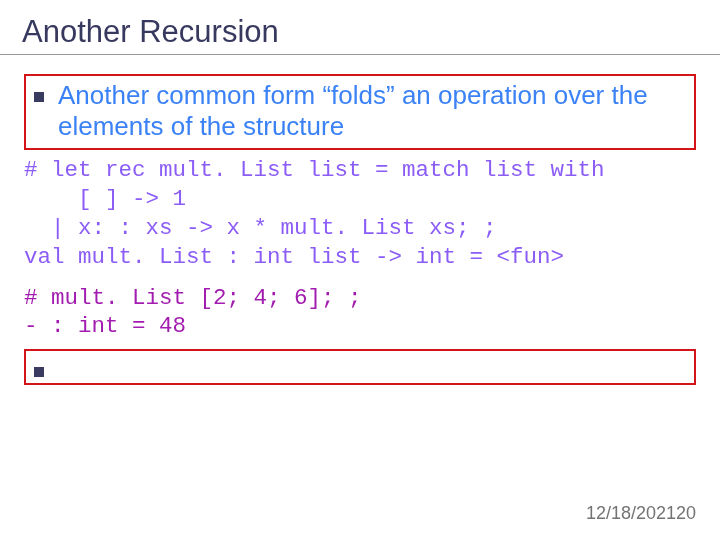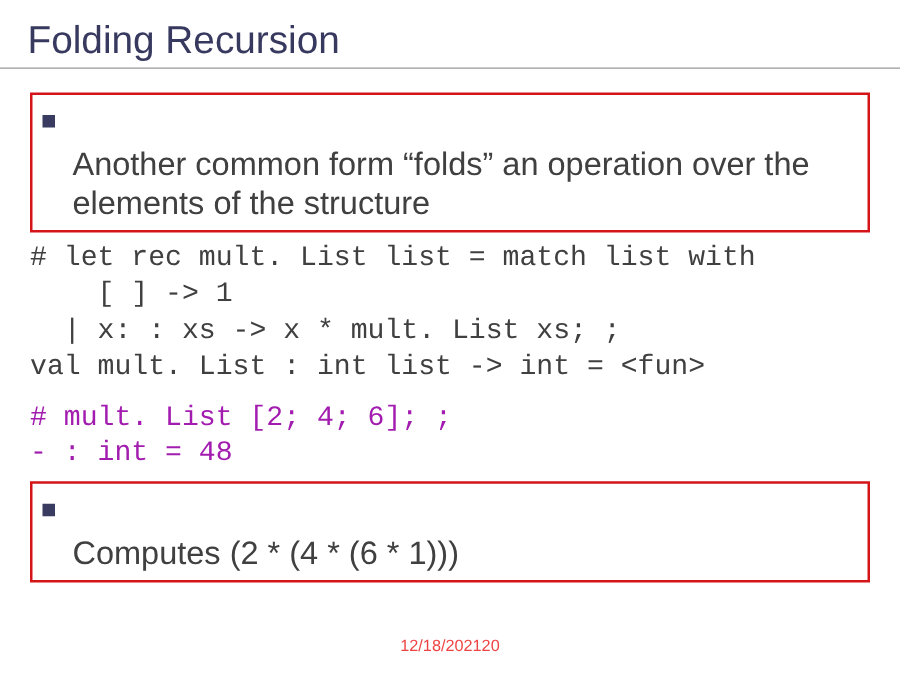--- a/index.html
+++ b/index.html
@@ -36,59 +36,58 @@
   }
   .bullet-sq {
     width: 10px;
     height: 10px;
     background: #3a3b60;
     margin-top: 12px;
     flex-shrink: 0;
   }
   .bullet-text {
     font-size: 26px;
-    color: #404040;
+    color: #3b82f6;
     line-height: 1.2;
-    margin-top: 36px;
   }
   .red-box {
     border: 2.5px solid #d31418;
   }
   .code-block {
     font-family: "Courier New", Courier, monospace;
     font-size: 22.5px;
-    color: #404040;
+    color: #8b5cf6;
     white-space: pre;
     padding: 6px 0 0 0;
     line-height: 1.28;
   }
   .code-block2 {
     font-family: "Courier New", Courier, monospace;
     font-size: 22.5px;
     color: #a21caf;
     white-space: pre;
     padding: 12px 0 0 0;
     line-height: 1.28;
   }
   .spacer-sm { height: 8px; }
   .footer {
     position: absolute;
     bottom: 16px;
     left: 24px;
     right: 24px;
     display: flex;
-    justify-content: center;
-    font-size: 13px;
-    color: #ef4444;
+    justify-content: flex-end;
+    font-size: 18px;
+    color: #737373;
   }
 </style>
 </head>
 <body>
 
-<h1 class="slide-title">Folding Recursion</h1>
+<h1 class="slide-title">Another Recursion</h1>
 <div class="title-underline"></div>
 
 <div class="content">
 
   <div class="red-box">
     <div class="bullet-row">
       <div class="bullet-sq"></div>
       <div class="bullet-text">Another common form “folds” an operation over the elements of the structure</div>
     </div>
   </div>
@@ -99,21 +98,20 @@
 val mult. List : int list -&gt; int = &lt;fun&gt;</div>
 
   <div class="code-block2"># mult. List [2; 4; 6]; ;
 - : int = 48</div>
 
   <div class="spacer-sm"></div>
 
   <div class="red-box">
     <div class="bullet-row">
       <div class="bullet-sq"></div>
-      <div class="bullet-text">Computes (2 * (4 * (6 * 1)))</div>
     </div>
   </div>
 
 </div>
 
 <div class="footer">
   <span>12/18/2021</span>
   <span>20</span>
 </div>
 

